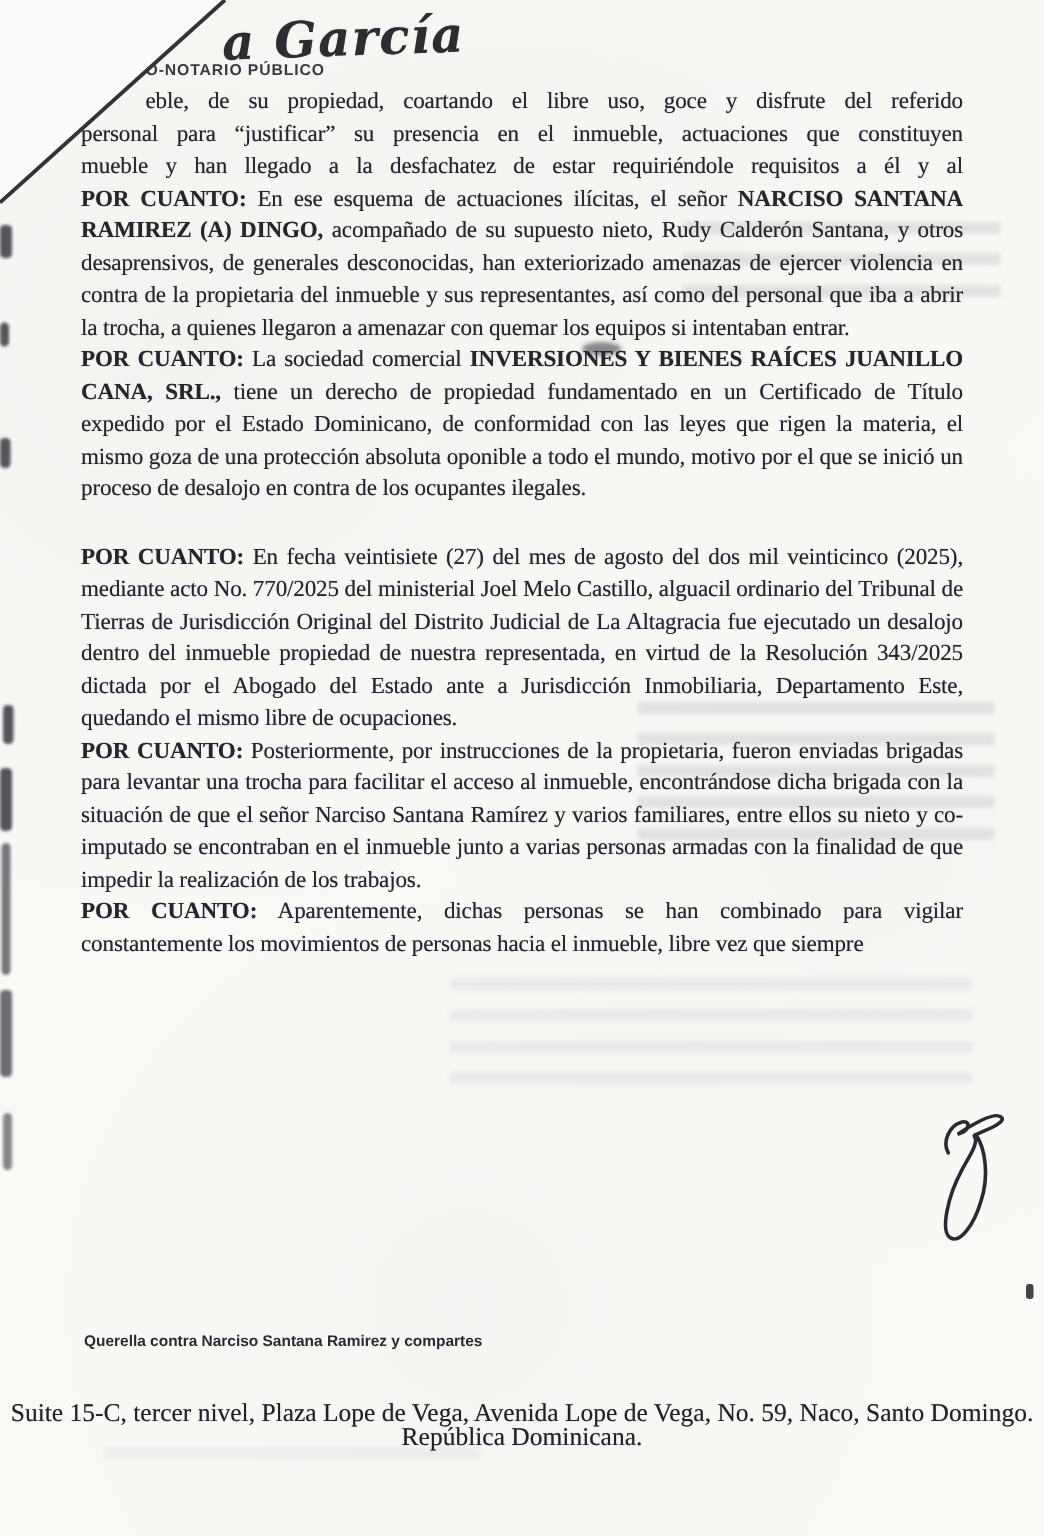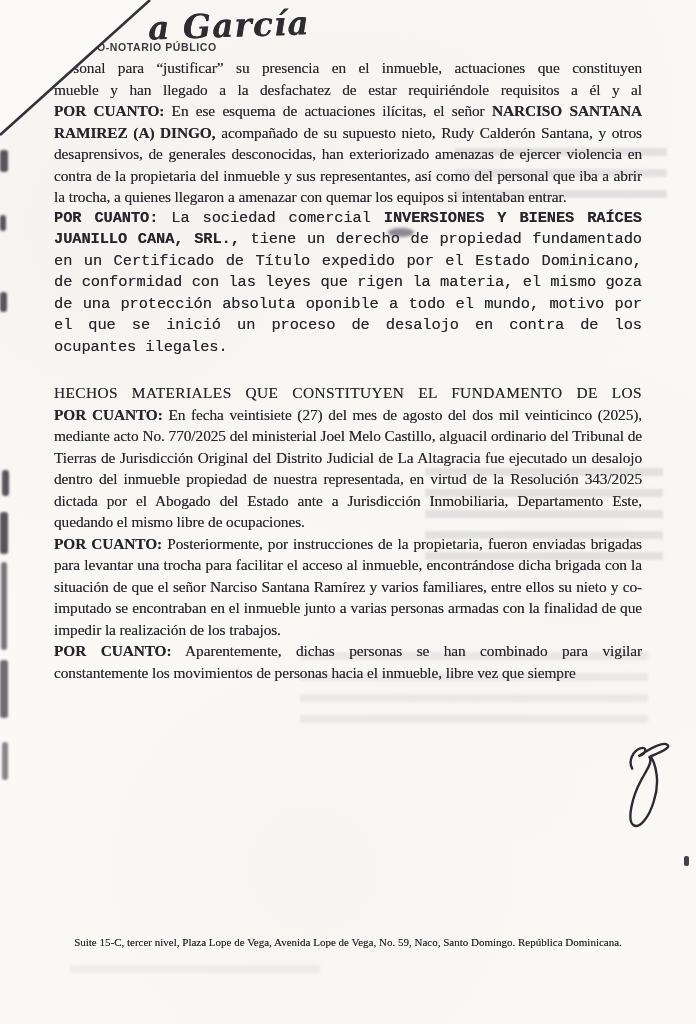--- a/index.html
+++ b/index.html
@@ -33,36 +33,36 @@
     position:absolute;left:54px;top:57px;width:588px;z-index:3;
     font-size:15.4px;line-height:21.5px;letter-spacing:-0.1px;
     color:#26252b;text-shadow:0 0 .5px rgba(38,36,43,.55);
   }
   .content p,.content .oline,.content .heading div{margin:0;text-align:justify;}
   .oline{text-align-last:justify;}
   .oline.first{padding-left:43px;}
   .b{font-weight:bold;}
   .blk0{margin-top:19px;}
   .blk1{margin-top:15px;}
-  .blk2{margin-top:12px;font-family:Liberation Mono, monospace;}
+  .blk2{margin-top:12px;}
   .blk3{margin-top:24px;}
   .blk4{margin-top:20px;}
   .blk5{margin-top:5px;}
   .blk6{margin-top:8px;}
   .heading{letter-spacing:.4px;}
   .heading .h1{text-align-last:justify;}
   
   .footnote{
     position:absolute;left:56px;top:889px;z-index:3;
     font-family:"Liberation Sans", sans-serif;font-weight:bold;
     font-size:10.3px;line-height:12.5px;color:#2b2a30;
   }
   .footer{
     position:absolute;left:0;right:0;top:934px;z-index:3;text-align:center;
-    font-size:11px;line-height:16px;color:#232127;
+    font-size:17px;line-height:16px;color:#232127;
     text-shadow:0 0 .5px rgba(35,33,40,.5);
   }
   
   .ghost{
     position:absolute;z-index:1;opacity:.55;filter:blur(1.3px);
     background:repeating-linear-gradient(180deg, rgba(110,110,118,.28) 0 8px, transparent 8px 21px);
   }
   .g1{left:455px;top:148px;width:212px;height:52px;}
   .g2{left:425px;top:468px;width:238px;height:100px;}
   .g3{left:300px;top:652px;width:348px;height:74px;opacity:.35;}
@@ -99,45 +99,46 @@
   <div class="smudge s7"></div>
   <div class="smudge s8"></div>
   <div class="dot d1"></div>
   <div class="dot d2"></div>
 
   <div class="lh-script">a García</div>
   <div class="lh-title">O-NOTARIO PÚBLICO</div>
 
   <div class="content">
     <div>
+      <div class="oline first">eble, de su propiedad, coartando el libre uso, goce y disfrute del referido</div>
       <div class="oline">personal para “justificar” su presencia en el inmueble, actuaciones que constituyen</div>
       <div class="oline">mueble y han llegado a la desfachatez de estar requiriéndole requisitos a él y al</div>
     </div>
     <div id="blocks">
         <p class="para blk1"><span class="b">POR CUANTO:</span><span> En ese esquema de actuaciones ilícitas, el señor </span><span class="b">NARCISO SANTANA RAMIREZ (A) DINGO,</span><span> acompañado de su supuesto nieto, Rudy Calderón Santana, y otros desaprensivos, de generales desconocidas, han exteriorizado amenazas de ejercer violencia en contra de la propietaria del inmueble y sus representantes, así como del personal que iba a abrir la trocha, a quienes llegaron a amenazar con quemar los equipos si intentaban entrar.</span></p>
         <p class="para blk2"><span class="b">POR CUANTO:</span><span> La sociedad comercial </span><span class="b">INVERSIONES Y BIENES RAÍCES JUANILLO CANA, SRL.,</span><span> tiene un derecho de propiedad fundamentado en un Certificado de Título expedido por el Estado Dominicano, de conformidad con las leyes que rigen la materia, el mismo goza de una protección absoluta oponible a todo el mundo, motivo por el que se inició un proceso de desalojo en contra de los ocupantes ilegales.</span></p>
         <div class="heading blk3">
-          <div class="h1">HECHOS MATERIALES QUE CONSTITUYEN EL FUNDAMENTO DE LOS</div>
         </div>
         <p class="para blk4"><span class="b">POR CUANTO:</span><span> En fecha veintisiete (27) del mes de agosto del dos mil veinticinco (2025), mediante acto No. 770/2025 del ministerial Joel Melo Castillo, alguacil ordinario del Tribunal de Tierras de Jurisdicción Original del Distrito Judicial de La Altagracia fue ejecutado un desalojo dentro del inmueble propiedad de nuestra representada, en virtud de la Resolución 343/2025 dictada por el Abogado del Estado ante a Jurisdicción Inmobiliaria, Departamento Este, quedando el mismo libre de ocupaciones.</span></p>
         <p class="para blk5"><span class="b">POR CUANTO:</span><span> Posteriormente, por instrucciones de la propietaria, fueron enviadas brigadas para levantar una trocha para facilitar el acceso al inmueble, encontrándose dicha brigada con la situación de que el señor Narciso Santana Ramírez y varios familiares, entre ellos su nieto y co-imputado se encontraban en el inmueble junto a varias personas armadas con la finalidad de que impedir la realización de los trabajos.</span></p>
         <p class="para blk6"><span class="b">POR CUANTO:</span><span> Aparentemente, dichas personas se han combinado para vigilar constantemente los movimientos de personas hacia el inmueble, libre vez que siempre</span></p>
       </div>
   </div>
 
   <svg class="fold" width="200" height="150">
     <polygon points="0,0 150,0 0,135" fill="#fbfaf8"></polygon>
     <line x1="150" y1="0" x2="0" y2="135" stroke="#343239" stroke-width="2.6"></line>
   </svg>
 
   <svg class="signature" width="58" height="108" viewBox="0 0 58 108">
     <path d="M 14,34 C 9,27 13,16 20,13 C 27,10 27,18 19,21 C 30,12 43,3 47,7 C 50,10 38,16 31,20
              C 38,28 43,46 39,64 C 36,80 28,94 21,90 C 14,86 17,62 24,45 C 28,35 34,25 30,21" fill="none" stroke="#2b2a30" stroke-width="2.4" stroke-linecap="round"></path>
   </svg>
 
   <div class="footnote">
+    <div>Querella contra Narciso Santana Ramirez y compartes</div>
   </div>
 
   <div class="footer">
     <div>Suite 15-C, tercer nivel, Plaza Lope de Vega, Avenida Lope de Vega, No. 59, Naco, Santo Domingo. República Dominicana.</div>
   </div>
 
 </div>
 
 </body></html>

